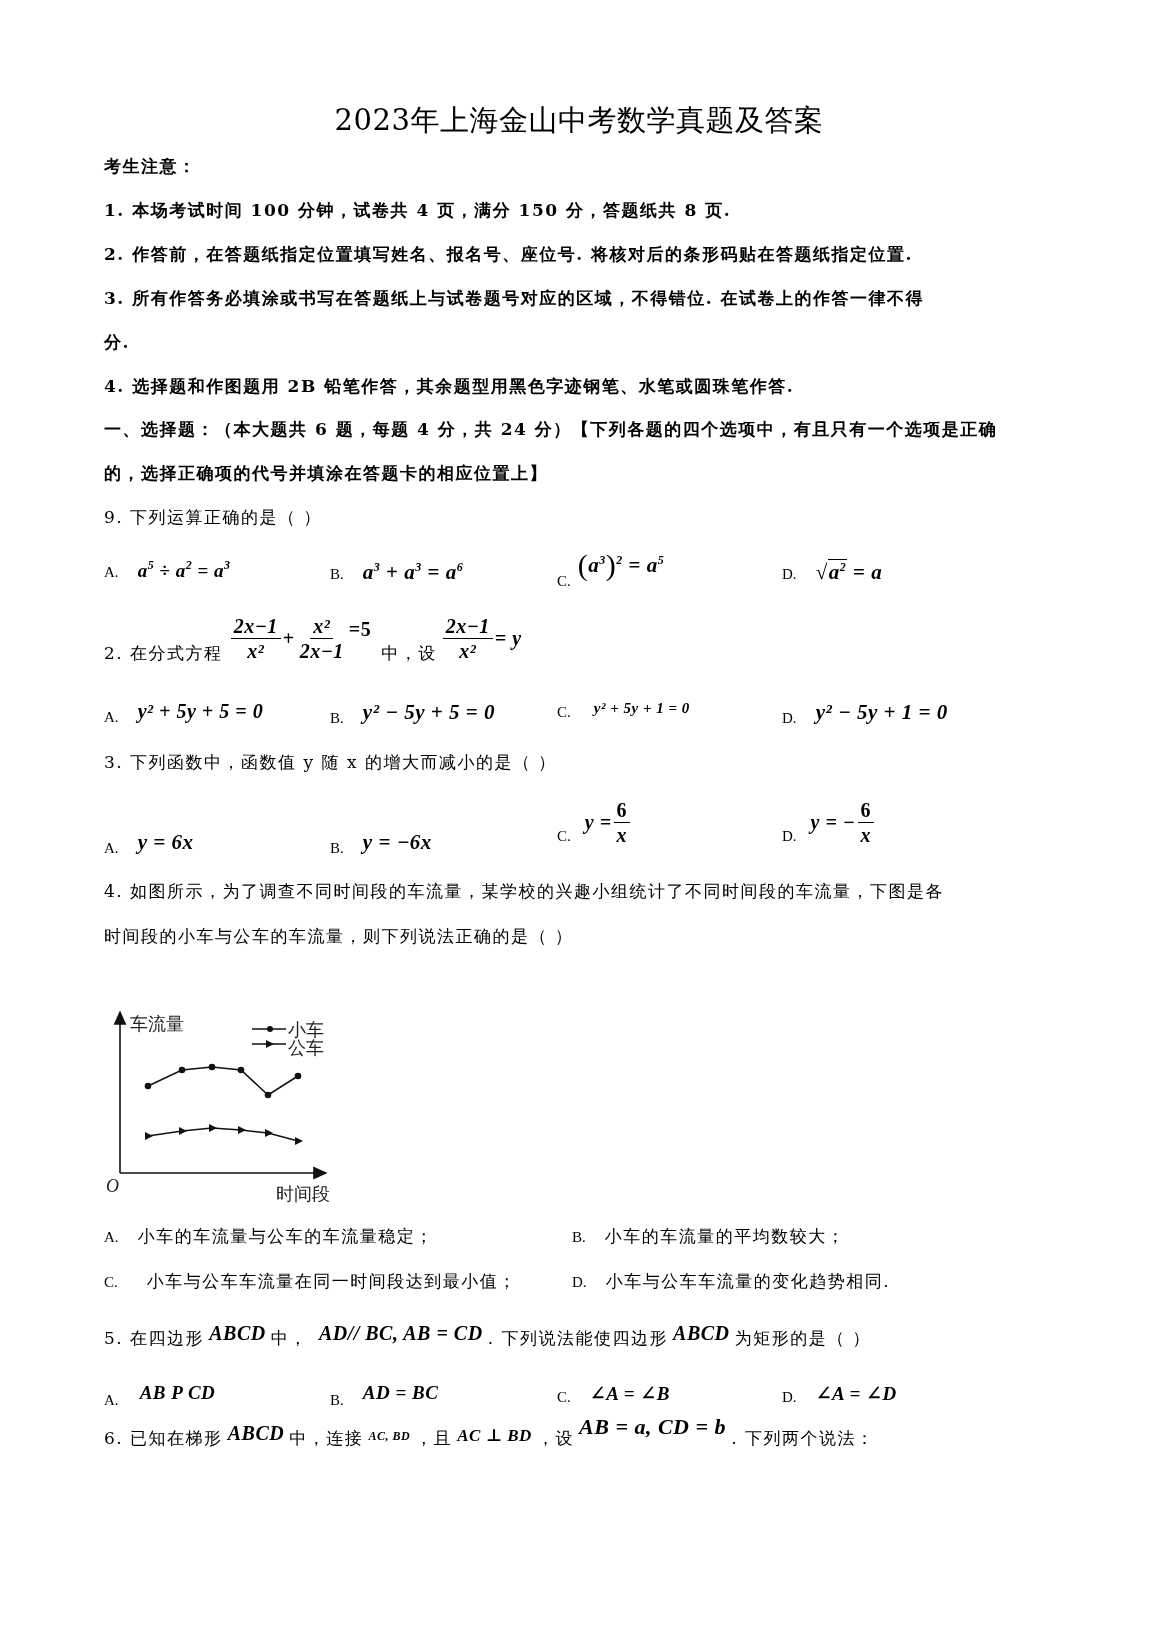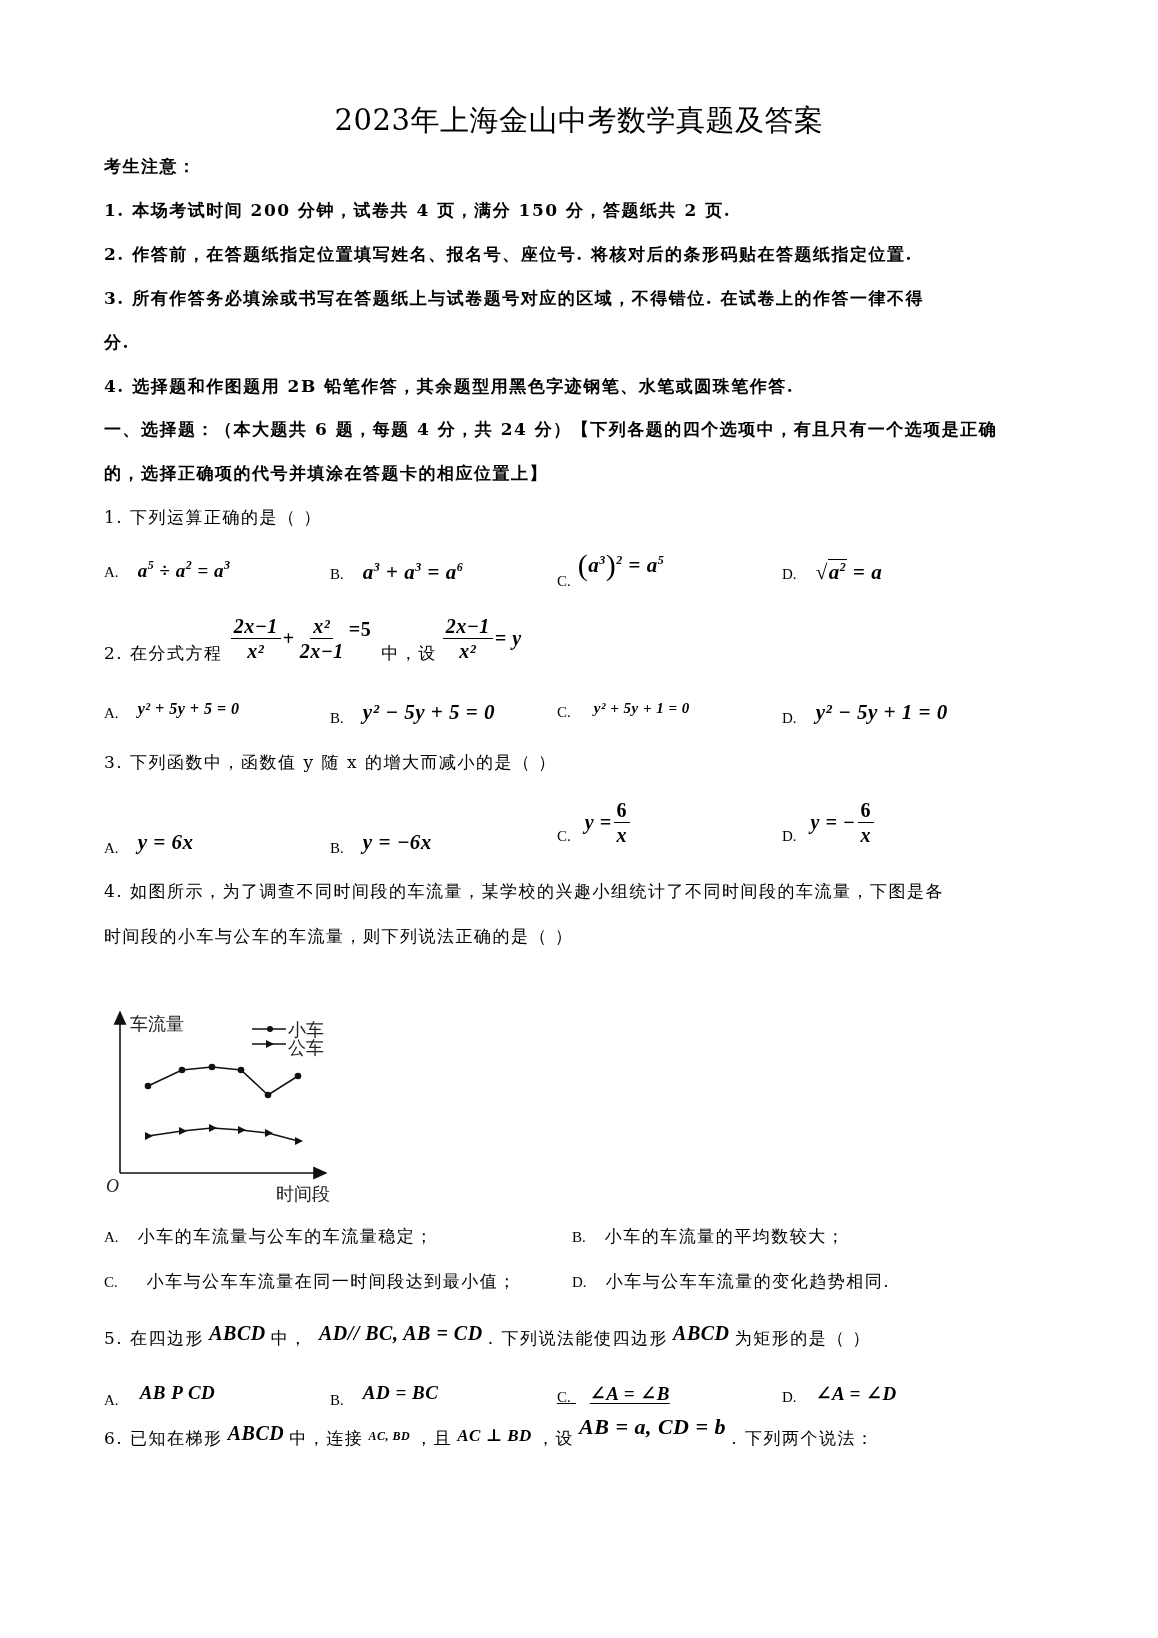--- a/index.html
+++ b/index.html
@@ -29,30 +29,30 @@
   .paren { font-size: 30px; font-style: normal; font-weight: normal; vertical-align: -3px; }
   .chart { left: 100px; top: 1000px; }
   .chart-text { font-family: "DejaVu Sans", sans-serif; font-size: 18px; fill: #222; }
 </style>
 </head>
 <body>
 
 <div class="abs title">2023年上海金山中考数学真题及答案</div>
 
 <div class="abs line bold" style="left:104px;top:155px;">考生注意：</div>
-<div class="abs line bold" style="left:104px;top:199px;">1.  本场考试时间 200 分钟，试卷共 4 页，满分 150 分，答题纸共 2 页.</div>
+<div class="abs line bold" style="left:104px;top:199px;">1.  本场考试时间 100 分钟，试卷共 4 页，满分 150 分，答题纸共 8 页.</div>
 <div class="abs line bold" style="left:104px;top:243px;">2.  作答前，在答题纸指定位置填写姓名、报名号、座位号. 将核对后的条形码贴在答题纸指定位置.</div>
 <div class="abs line bold" style="left:104px;top:287px;">3.  所有作答务必填涂或书写在答题纸上与试卷题号对应的区域，不得错位. 在试卷上的作答一律不得</div>
 <div class="abs line bold" style="left:104px;top:331px;">分.</div>
 <div class="abs line bold" style="left:104px;top:375px;">4.  选择题和作图题用 2B 铅笔作答，其余题型用黑色字迹钢笔、水笔或圆珠笔作答.</div>
 
 <div class="abs line bold" style="left:104px;top:418px;">一、选择题：（本大题共 6 题，每题 4 分，共 24 分）【下列各题的四个选项中，有且只有一个选项是正确</div>
 <div class="abs line bold" style="left:104px;top:462px;">的，选择正确项的代号并填涂在答题卡的相应位置上】</div>
 
-<div class="abs line" style="left:104px;top:506px;">1.  下列运算正确的是（        ）</div>
+<div class="abs line" style="left:104px;top:506px;">9.  下列运算正确的是（        ）</div>
 <div class="abs" style="left:104px;top:560px;">
   <span class="opt-label">A.</span>
   <span class="math" style="margin-left:14px;">a<sup>5</sup> <span class="up">÷</span> a<sup>2</sup> <span class="up">=</span> a<sup>3</sup></span>
 </div>
 <div class="abs" style="left:330px;top:560px;">
   <span class="opt-label">B.</span>
   <span class="math" style="margin-left:14px;font-size:21px;">a<sup>3</sup> <span class="up">+</span> a<sup>3</sup> <span class="up">=</span> a<sup>6</sup></span>
 </div>
 <div class="abs" style="left:557px;top:548px;">
   <span class="opt-label" style="vertical-align:-14px;">C.</span>
@@ -81,21 +81,21 @@
   <span class="math" style="display:inline-flex;align-items:center;font-size:20px;margin-left:4px;">
     <span class="frac">
         <span class="num">2x−1</span>
         <span class="den">x²</span>
       </span>
     <span>= y</span>
   </span>
 </div>
 <div class="abs" style="left:104px;top:700px;">
   <span class="opt-label">A.</span>
-  <span class="math" style="margin-left:14px;font-size:16px;vertical-align:4px;">y² + 5y + 5 = 0</span>
+  <span class="math" style="margin-left:14px;font-size:20px;vertical-align:4px;">y² + 5y + 5 = 0</span>
 </div>
 <div class="abs" style="left:330px;top:700px;text-align:right;">
   <span class="opt-label">B.</span>
   <span class="math" style="margin-left:14px;font-size:21px;vertical-align:4px;">y² − 5y + 5 = 0</span>
 </div>
 <div class="abs" style="left:557px;top:700px;">
   <span class="opt-label">C.</span>
   <span class="math" style="margin-left:18px;font-size:15px;vertical-align:4px;">y² + 5y + 1 = 0</span>
 </div>
 <div class="abs" style="left:782px;top:700px;">
@@ -204,21 +204,21 @@
   <span class="line">为矩形的是（        ）</span>
 </div>
 <div class="abs" style="left:104px;top:1382px;">
   <span class="opt-label">A.</span>
   <span class="math" style="margin-left:16px;vertical-align:6px;">AB P CD</span>
 </div>
 <div class="abs" style="left:330px;top:1382px;">
   <span class="opt-label">B.</span>
   <span class="math" style="margin-left:14px;vertical-align:6px;">AD = BC</span>
 </div>
-<div class="abs" style="left:557px;top:1382px;text-decoration:underline;">
+<div class="abs" style="left:557px;top:1382px;">
   <span class="opt-label">C.</span>
   <span class="math" style="margin-left:14px;vertical-align:2px;">∠A = ∠B</span>
 </div>
 <div class="abs" style="left:782px;top:1382px;">
   <span class="opt-label">D.</span>
   <span class="math" style="margin-left:14px;vertical-align:2px;">∠A = ∠D</span>
 </div>
 
 <div class="abs" style="left:104px;top:1414px;">
   <span class="line">6.  已知在梯形</span>

